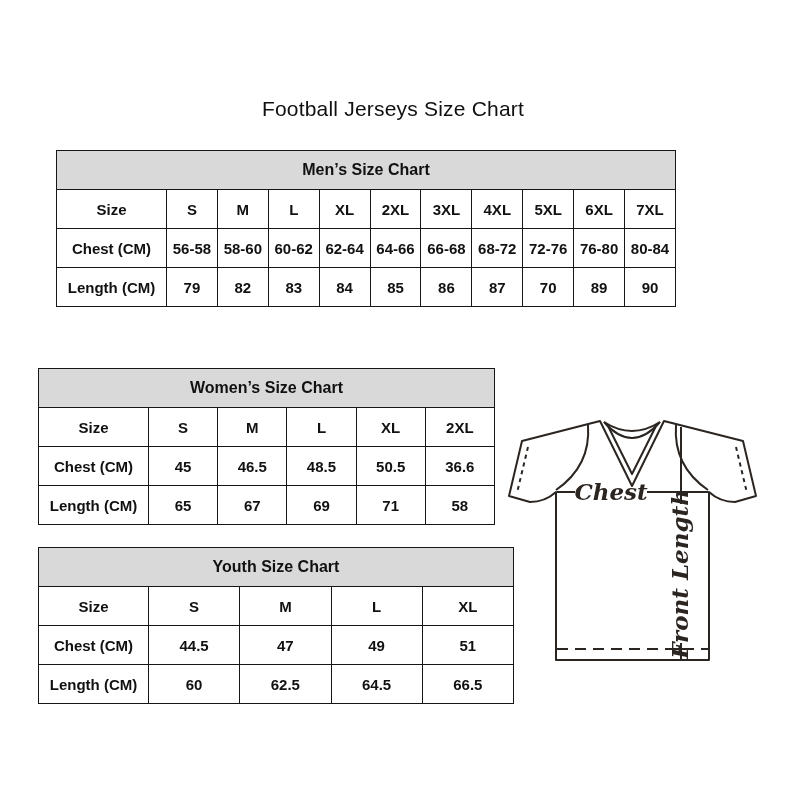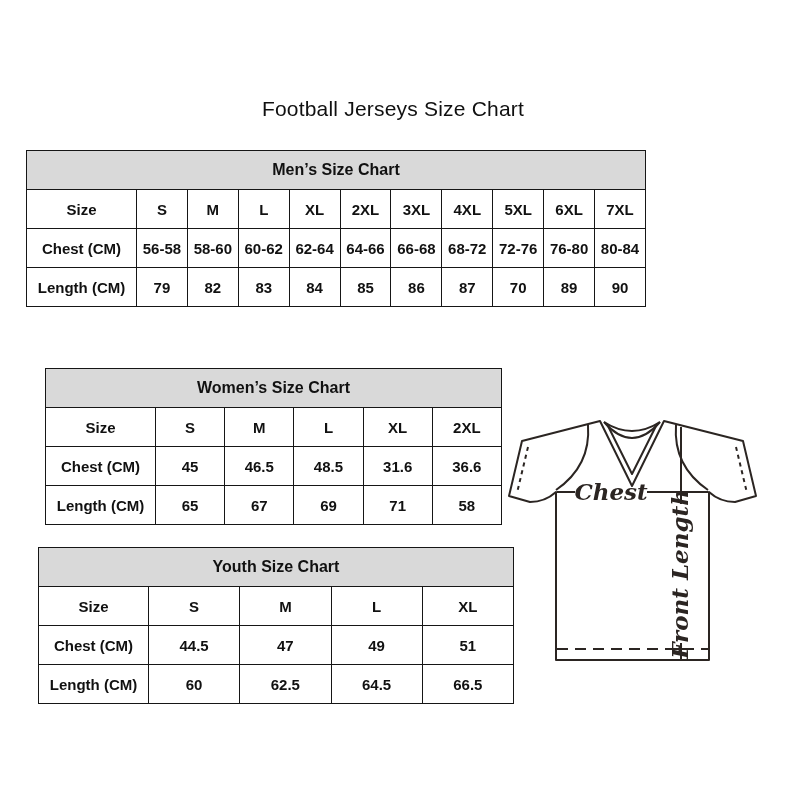--- a/index.html
+++ b/index.html
@@ -15,22 +15,22 @@
   table.size-table{
     position:absolute;border-collapse:collapse;table-layout:fixed;
     background:#fff;
   }
   table.size-table td{
     border:1.5px solid #161616;text-align:center;vertical-align:middle;
     font-weight:bold;font-size:15px;color:#111;height:38px;padding:0 2px;
     font-family:"Liberation Sans",sans-serif;
   }
   table.size-table td.hdr{background:#d9d9d9;font-size:16px;}
-  table.mens{left:26px;top:150px;width:620px;}
-  table.womens{left:45px;top:368px;width:457px;}
+  table.mens{left:56px;top:150px;width:620px;}
+  table.womens{left:38px;top:368px;width:457px;}
   table.youth{left:38px;top:547px;width:476px;}
   col.c-label{width:110px;}
   .jersey{position:absolute;left:504px;top:414px;}
 </style>
 </head>
 <body>
 
 <div class="page">
 
   <h1 class="title">Football Jerseys Size Chart</h1>
@@ -101,21 +101,21 @@
           <td>M</td>
           <td>L</td>
           <td>XL</td>
           <td>2XL</td>
         </tr>
       <tr>
         <td class="lbl">Chest (CM)</td>
       <td>45</td>
           <td>46.5</td>
           <td>48.5</td>
-          <td>31.6</td>
+          <td>50.5</td>
           <td>36.6</td>
         </tr>
       <tr>
         <td class="lbl">Length (CM)</td>
       <td>65</td>
           <td>67</td>
           <td>69</td>
           <td>71</td>
           <td>58</td>
         </tr>

